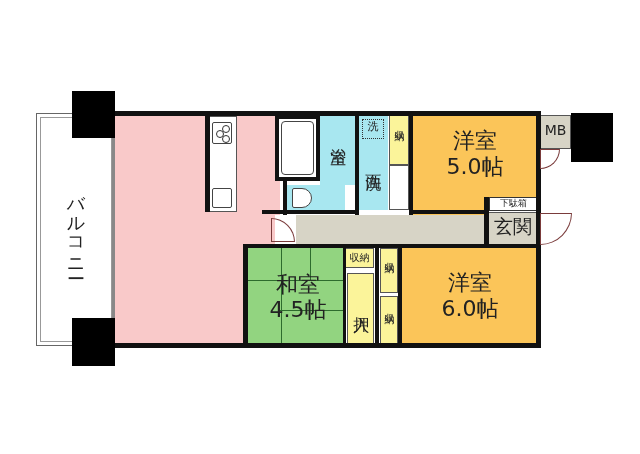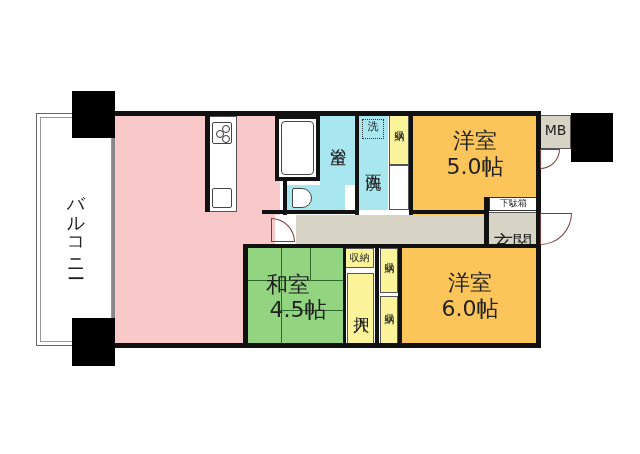--- a/index.html
+++ b/index.html
@@ -59,28 +59,28 @@
 <div class="lbl" style="left:430px;top:154px;width:90px;font-size:22px;">5.0帖</div>
 
 <div class="abs" style="left:540px;top:115px;width:31px;height:34px;background:#d7d4c6;border:1.5px solid #555;"></div>
 <div class="lbl" style="left:540px;top:122px;width:31px;font-size:14px;">MB</div>
 
 <div class="abs" style="left:489px;top:197px;width:49px;height:14px;background:#fff;border:1.5px solid #333;"></div>
 <div class="lbl" style="left:489px;top:198px;width:49px;font-size:9px;">下駄箱</div>
 
 <div class="abs" style="left:296px;top:215px;width:192px;height:30px;background:#d7d4c6;"></div>
 <div class="abs" style="left:488px;top:212px;width:50px;height:33px;background:#d7d4c6;border:1px solid #555;"></div>
-<div class="lbl" style="left:488px;top:216px;width:50px;font-size:19px;margin-top:16px;">玄関</div>
+<div class="lbl" style="left:488px;top:216px;width:50px;font-size:19px;">玄関</div>
 
 <div class="abs" style="left:248px;top:248px;width:95px;height:96px;background:#92d480;"></div>
 <div class="abs" style="left:281px;top:248px;width:1px;height:96px;background:#2d6b2d;"></div>
 <div class="abs" style="left:248px;top:280px;width:95px;height:1px;background:#2d6b2d;"></div>
 <div class="abs" style="left:310px;top:248px;width:1px;height:32px;background:#2d6b2d;"></div>
 <div class="abs" style="left:280px;top:310px;width:63px;height:1px;background:#2d6b2d;"></div>
-<div class="lbl" style="left:248px;top:272px;width:80px;font-size:22px;">和室</div>
+<div class="lbl" style="left:258px;top:272px;width:80px;font-size:22px;">和室</div>
 <div class="lbl" style="left:258px;top:297px;width:80px;font-size:22px;">4.5帖</div>
 
 <div class="abs" style="left:345px;top:248px;width:29px;height:20px;background:#fbf49a;border:1.5px solid #555;"></div>
 <div class="lbl" style="left:345px;top:252px;width:29px;font-size:10px;">収納</div>
 <div class="abs" style="left:347px;top:273px;width:27px;height:71px;background:#fbf49a;border:1.5px solid #555;"></div>
 <div class="lbl" style="left:350px;top:290px;width:22px;font-size:16px;"><span style="writing-mode:vertical-rl;text-orientation:upright;">押入</span></div>
 
 <div class="abs" style="left:380px;top:248px;width:18px;height:45px;background:#fbf49a;border:1.5px solid #555;"></div>
 <div class="vlbl" style="left:382px;top:254px;font-size:10px;">収納</div>
 <div class="abs" style="left:380px;top:296px;width:18px;height:48px;background:#fbf49a;border:1.5px solid #555;"></div>

